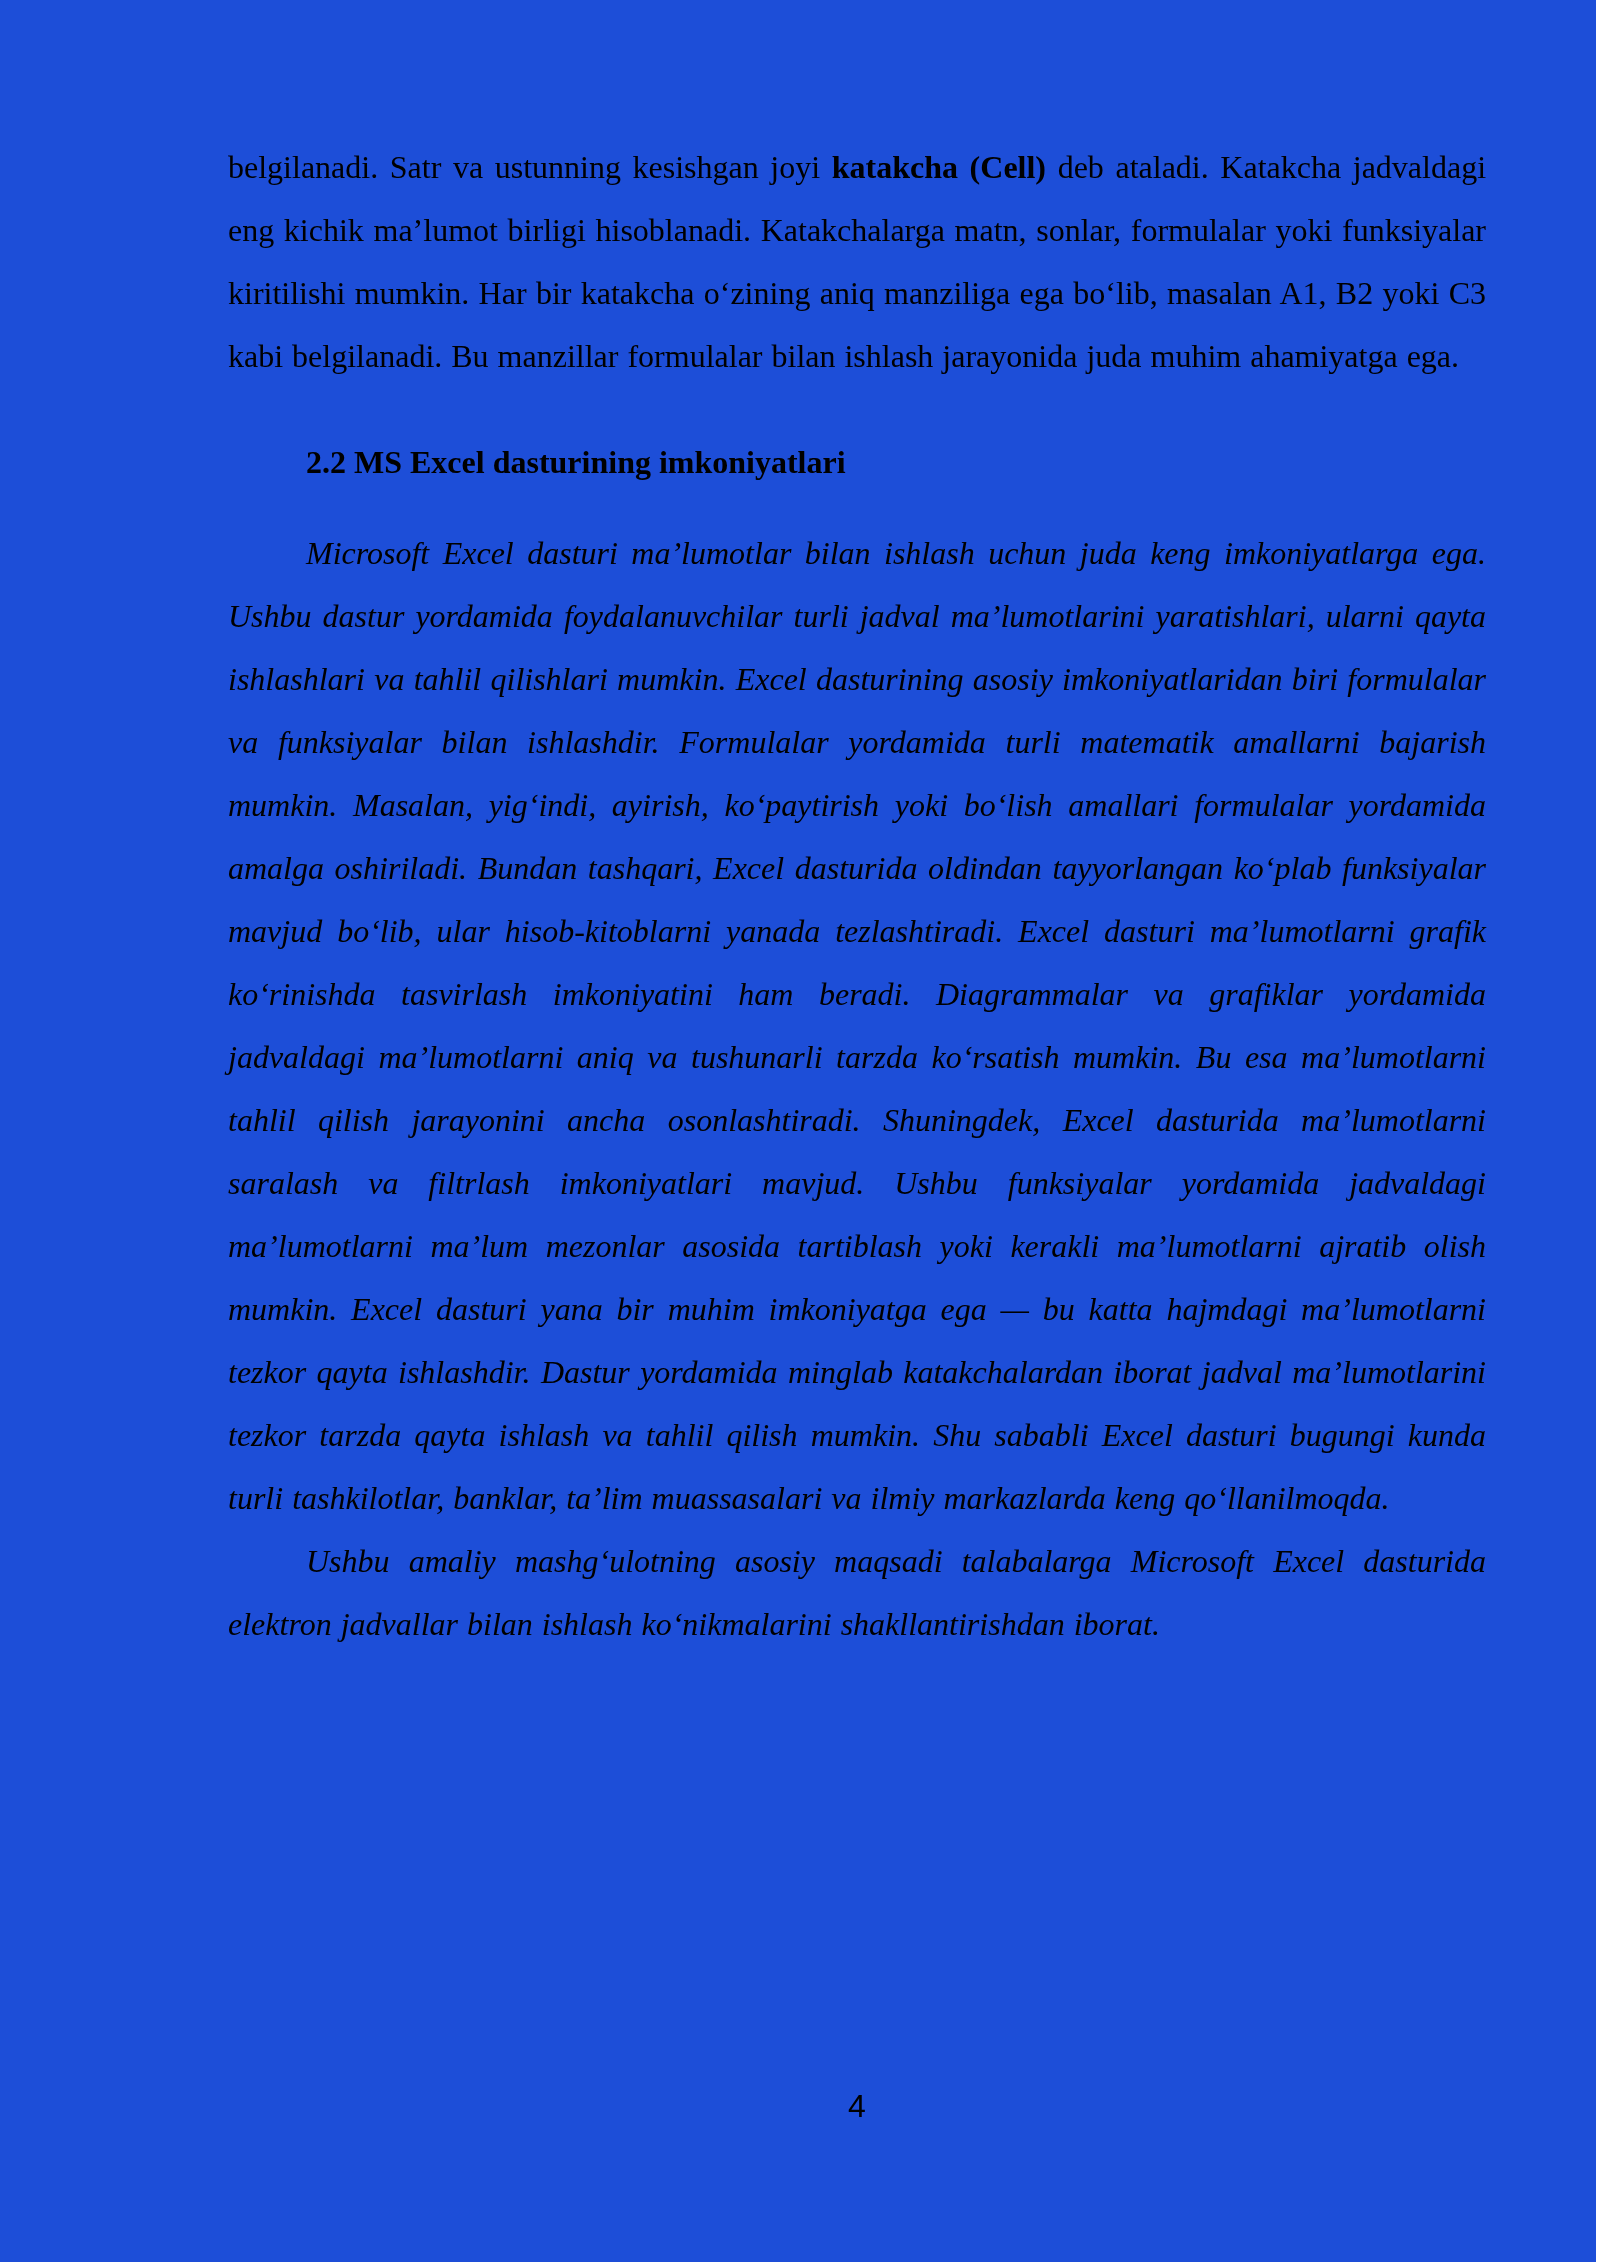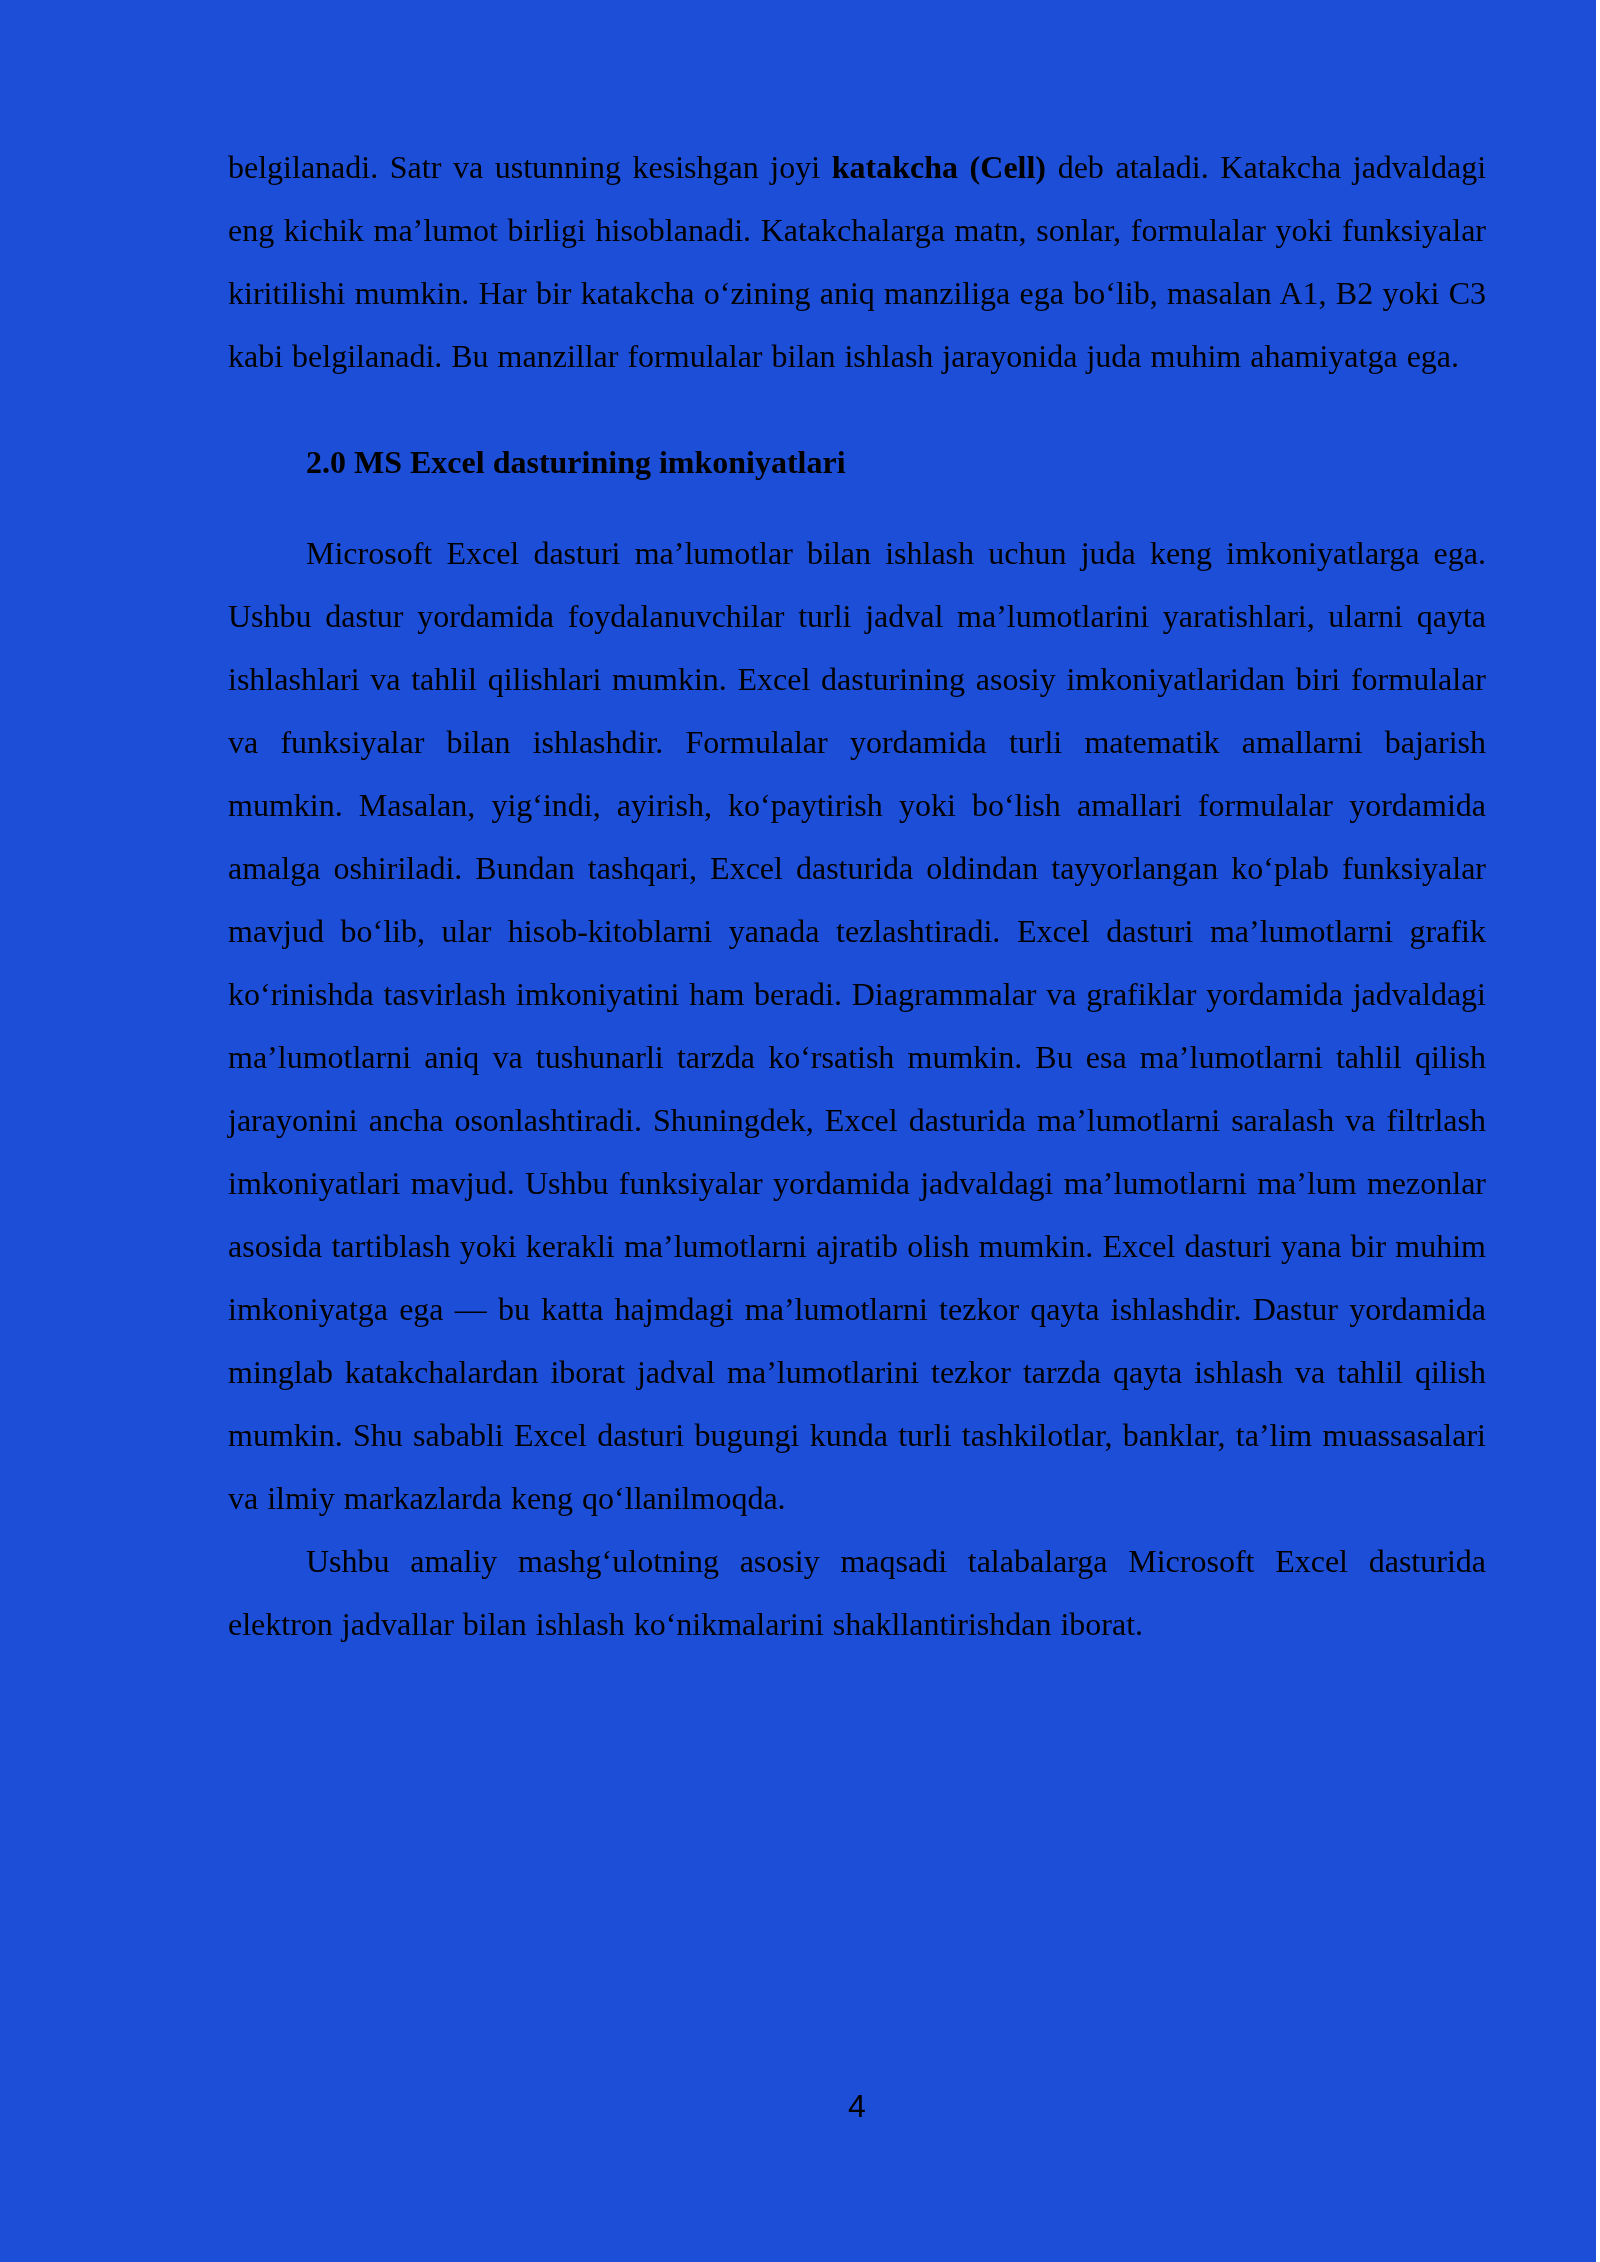--- a/index.html
+++ b/index.html
@@ -24,20 +24,21 @@
   }
   .body-para {
     font-size: 32px;
     line-height: 63px;
     text-align: justify;
     margin: 0;
     word-spacing: 1px;
   }
   .indent {
     text-indent: 78px;
+    font-style: italic;
   }
   .heading {
     font-size: 32px;
     line-height: 63px;
     font-weight: bold;
     text-indent: 78px;
     text-align: left;
     margin: 0;
   }
   .heading-13 {
@@ -63,21 +64,21 @@
   }
 </style>
 </head>
 <body>
 
 <div class="page">
   <div class="content">
 
     <p class="body-para"><span>belgilanadi. Satr va ustunning kesishgan joyi </span><span class="bold-term">katakcha (Cell)</span><span> deb ataladi. Katakcha jadvaldagi eng kichik ma’lumot birligi hisoblanadi. Katakchalarga matn, sonlar, formulalar yoki funksiyalar kiritilishi mumkin. Har bir katakcha o‘zining aniq manziliga ega bo‘lib, masalan A1, B2 yoki C3 kabi belgilanadi. Bu manzillar formulalar bilan ishlash jarayonida juda muhim ahamiyatga ega.</span></p>
 
-    <p class="heading heading-13">2.0 MS Excel dasturining imkoniyatlari</p>
+    <p class="heading heading-13">2.2 MS Excel dasturining imkoniyatlari</p>
 
     <p class="body-para indent">Microsoft Excel dasturi ma’lumotlar bilan ishlash uchun juda keng imkoniyatlarga ega. Ushbu dastur yordamida foydalanuvchilar turli jadval ma’lumotlarini yaratishlari, ularni qayta ishlashlari va tahlil qilishlari mumkin. Excel dasturining asosiy imkoniyatlaridan biri formulalar va funksiyalar bilan ishlashdir. Formulalar yordamida turli matematik amallarni bajarish mumkin. Masalan, yig‘indi, ayirish, ko‘paytirish yoki bo‘lish amallari formulalar yordamida amalga oshiriladi. Bundan tashqari, Excel dasturida oldindan tayyorlangan ko‘plab funksiyalar mavjud bo‘lib, ular hisob-kitoblarni yanada tezlashtiradi. Excel dasturi ma’lumotlarni grafik ko‘rinishda tasvirlash imkoniyatini ham beradi. Diagrammalar va grafiklar yordamida jadvaldagi ma’lumotlarni aniq va tushunarli tarzda ko‘rsatish mumkin. Bu esa ma’lumotlarni tahlil qilish jarayonini ancha osonlashtiradi. Shuningdek, Excel dasturida ma’lumotlarni saralash va filtrlash imkoniyatlari mavjud. Ushbu funksiyalar yordamida jadvaldagi ma’lumotlarni ma’lum mezonlar asosida tartiblash yoki kerakli ma’lumotlarni ajratib olish mumkin. Excel dasturi yana bir muhim imkoniyatga ega — bu katta hajmdagi ma’lumotlarni tezkor qayta ishlashdir. Dastur yordamida minglab katakchalardan iborat jadval ma’lumotlarini tezkor tarzda qayta ishlash va tahlil qilish mumkin. Shu sababli Excel dasturi bugungi kunda turli tashkilotlar, banklar, ta’lim muassasalari va ilmiy markazlarda keng qo‘llanilmoqda.</p>
 
 
     <p class="body-para indent">Ushbu amaliy mashg‘ulotning asosiy maqsadi talabalarga Microsoft Excel dasturida elektron jadvallar bilan ishlash ko‘nikmalarini shakllantirishdan iborat.</p>
 
   </div>
 
   <div class="footer">
     <span>4</span>

